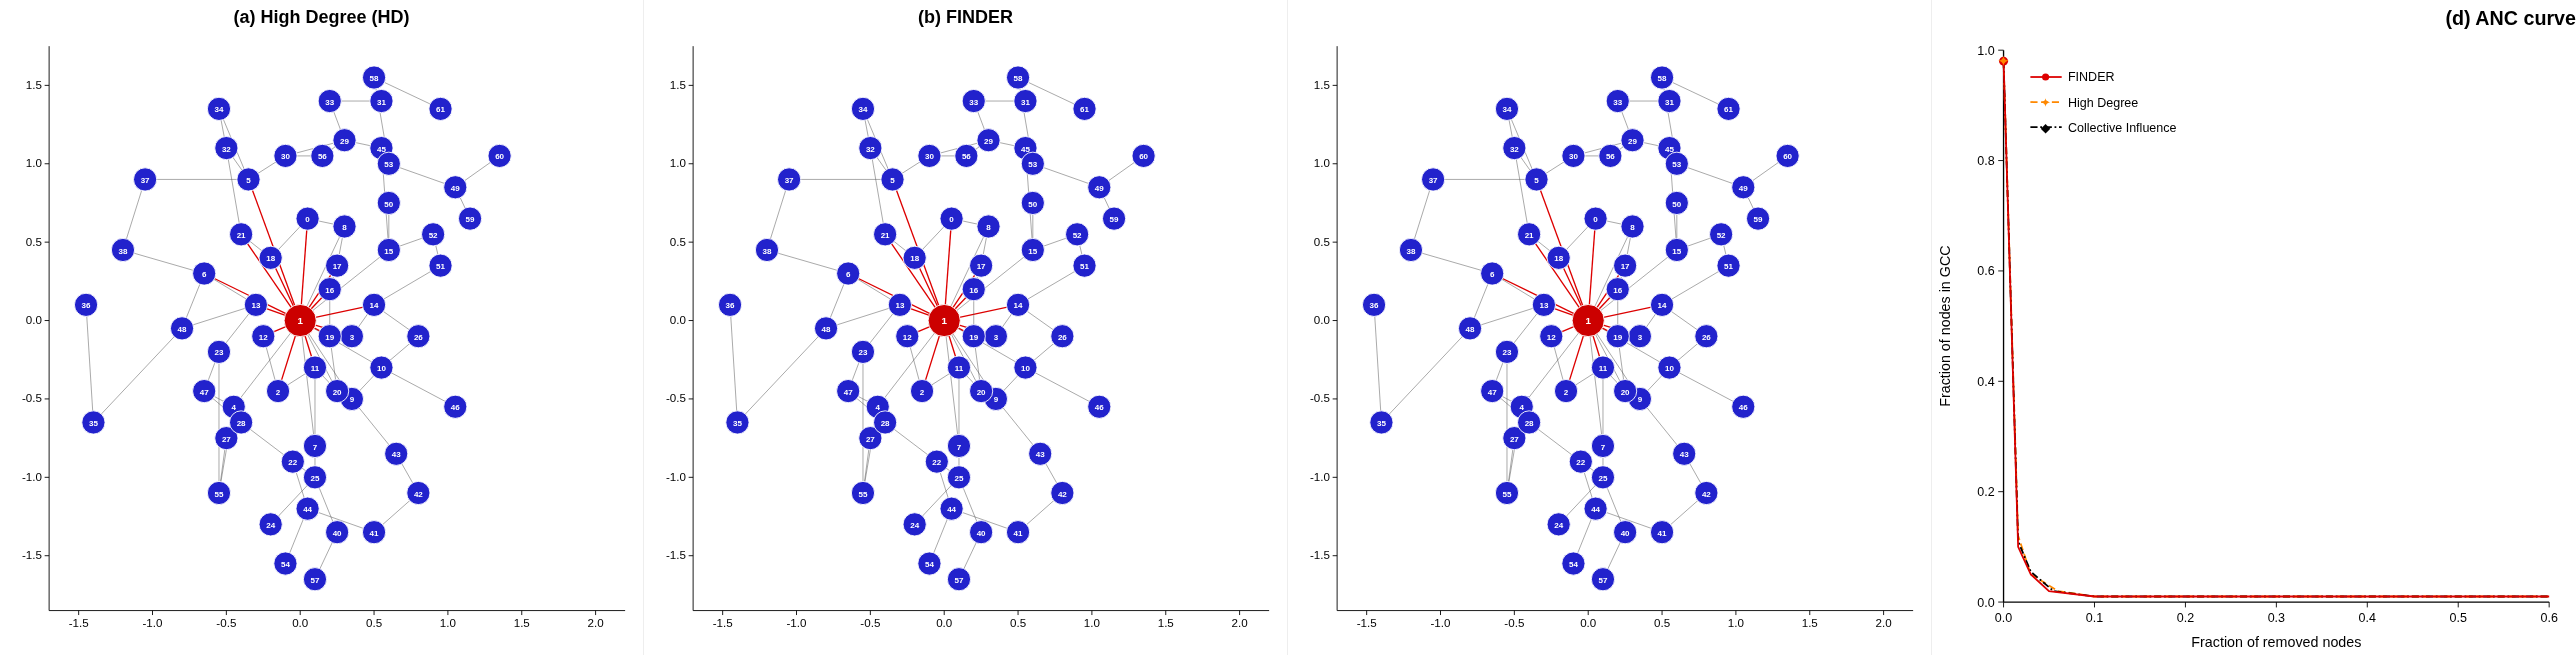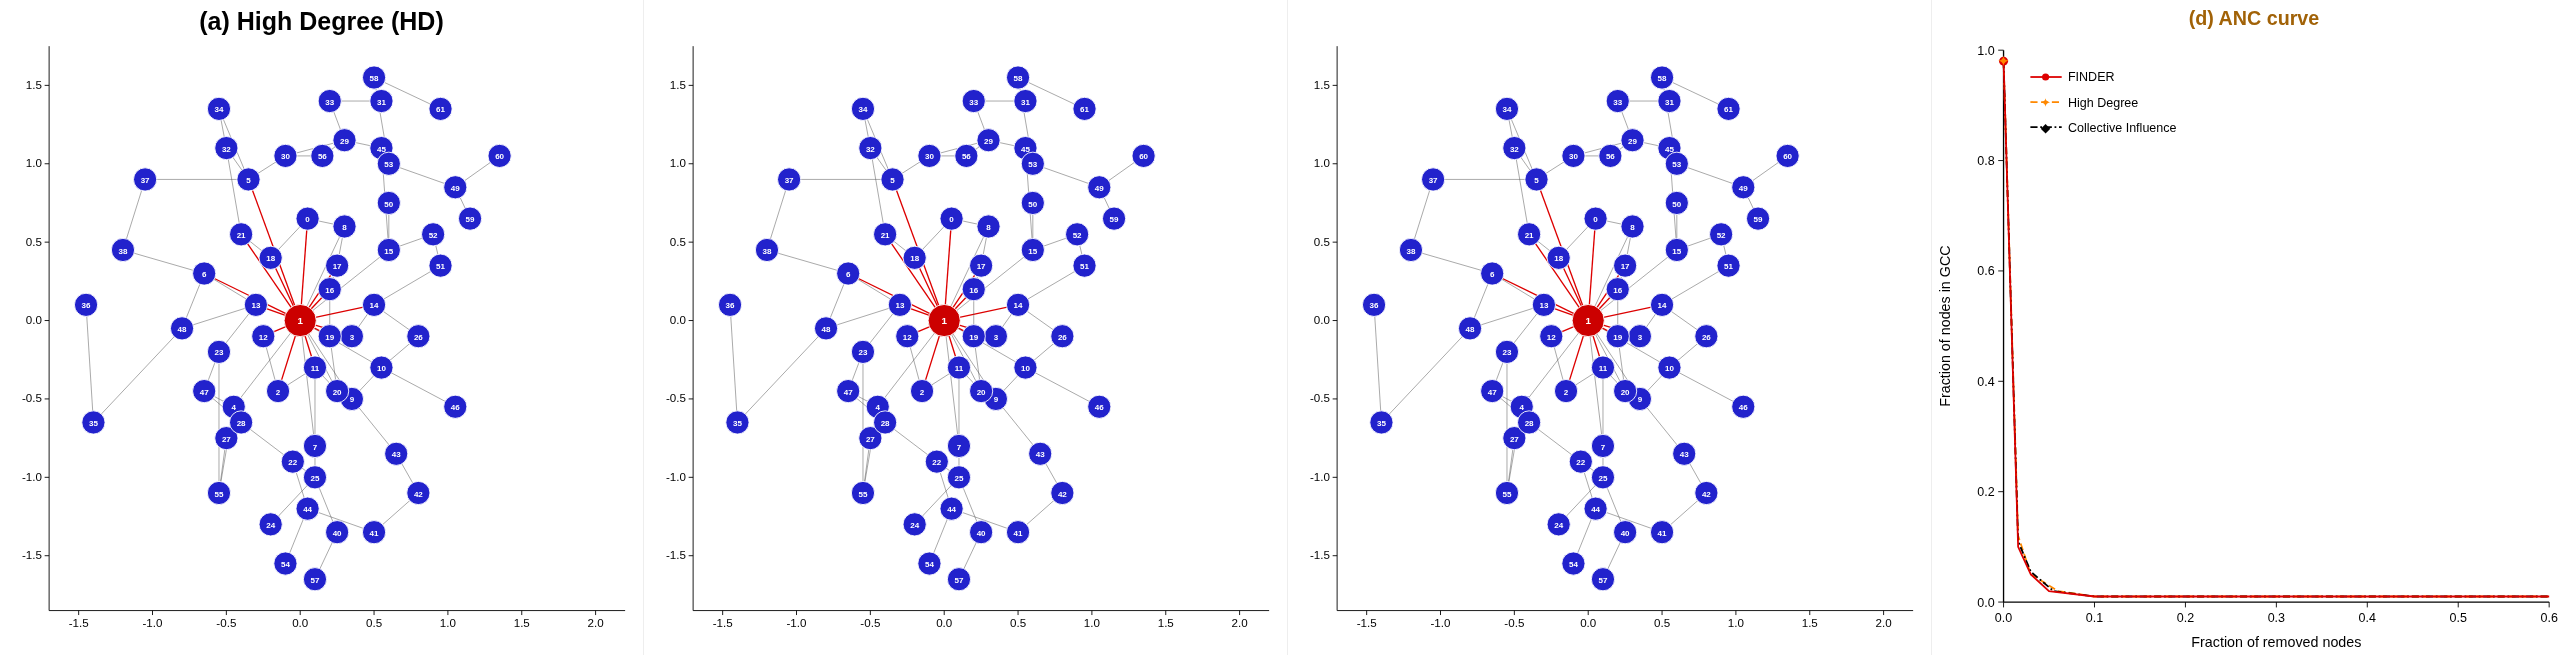--- a/index.html
+++ b/index.html
@@ -16,41 +16,41 @@
       height: 656px;
       background: white;
     }
     .panel {
       position: relative;
       flex: 1;
       border-right: 0.9px solid #eee;
     }
     .panel-title {
       text-align: center;
-      font-size: 25px;
+      font-size: 18px;
       font-weight: bold;
       padding-top: 7.2px;
       color: #000;
     }
     .graph-area {
       position: relative;
       width: 100%;
       height: calc(100% - 36px);
     }
     .right-panel {
       width: 644px;
       position: relative;
       flex: none;
     }
     .anc-title {
-      text-align: center;
+      text-align: right;
       font-size: 19.7px;
       font-weight: bold;
       padding-top: 7.2px;
-      color: #a16207;
+      color: #000000;
     }
   </style>
 </head>
 <body>
 
 <div class="main-container">
 
   <div class="panel" style="position:relative;">
     <div class="panel-title">(a) High Degree (HD)</div>
     <svg class="graph-area" style="position:absolute;top:32px;left:0;width:100%;height:calc(100% - 32px);" id="svg-a" viewBox="0 0 720 697" preserveAspectRatio="xMidYMid meet">
@@ -299,20 +299,21 @@
           <text x="493.2692307692307" y="89.2222222222222" text-anchor="middle" font-size="9" fill="#fff" font-weight="bold">61</text>
           <circle cx="104.61538461538461" cy="436.3333333333333" r="13" fill="#2222cc" stroke="#fff" stroke-width="1"></circle>
           <text x="104.61538461538461" y="440.3333333333333" text-anchor="middle" font-size="9" fill="#fff" font-weight="bold">35</text>
           <circle cx="96.34615384615384" cy="304.66666666666663" r="13" fill="#2222cc" stroke="#fff" stroke-width="1"></circle>
           <text x="96.34615384615384" y="308.66666666666663" text-anchor="middle" font-size="9" fill="#fff" font-weight="bold">36</text>
         </g>
       </svg>
   </div>
 
   <div class="panel" style="position:relative;">
+    <div class="panel-title">(b) FINDER</div>
     <svg class="graph-area" style="position:absolute;top:32px;left:0;width:100%;height:calc(100% - 32px);" id="svg-b" viewBox="0 0 720 697" preserveAspectRatio="xMidYMid meet">
         <g>
           <line x1="55" y1="647" x2="700" y2="647" stroke="#000" stroke-width="1"></line>
           <line x1="55" y1="15" x2="55" y2="647" stroke="#000" stroke-width="1"></line>
           <line x1="88.07692307692307" y1="647" x2="88.07692307692307" y2="652" stroke="#000" stroke-width="1"></line>
           <text x="88.07692307692307" y="665" text-anchor="middle" font-size="13">-1.5</text>
           <line x1="170.76923076923075" y1="647" x2="170.76923076923075" y2="652" stroke="#000" stroke-width="1"></line>
           <text x="170.76923076923075" y="665" text-anchor="middle" font-size="13">-1.0</text>
           <line x1="253.46153846153842" y1="647" x2="253.46153846153842" y2="652" stroke="#000" stroke-width="1"></line>
           <text x="253.46153846153842" y="665" text-anchor="middle" font-size="13">-0.5</text>

